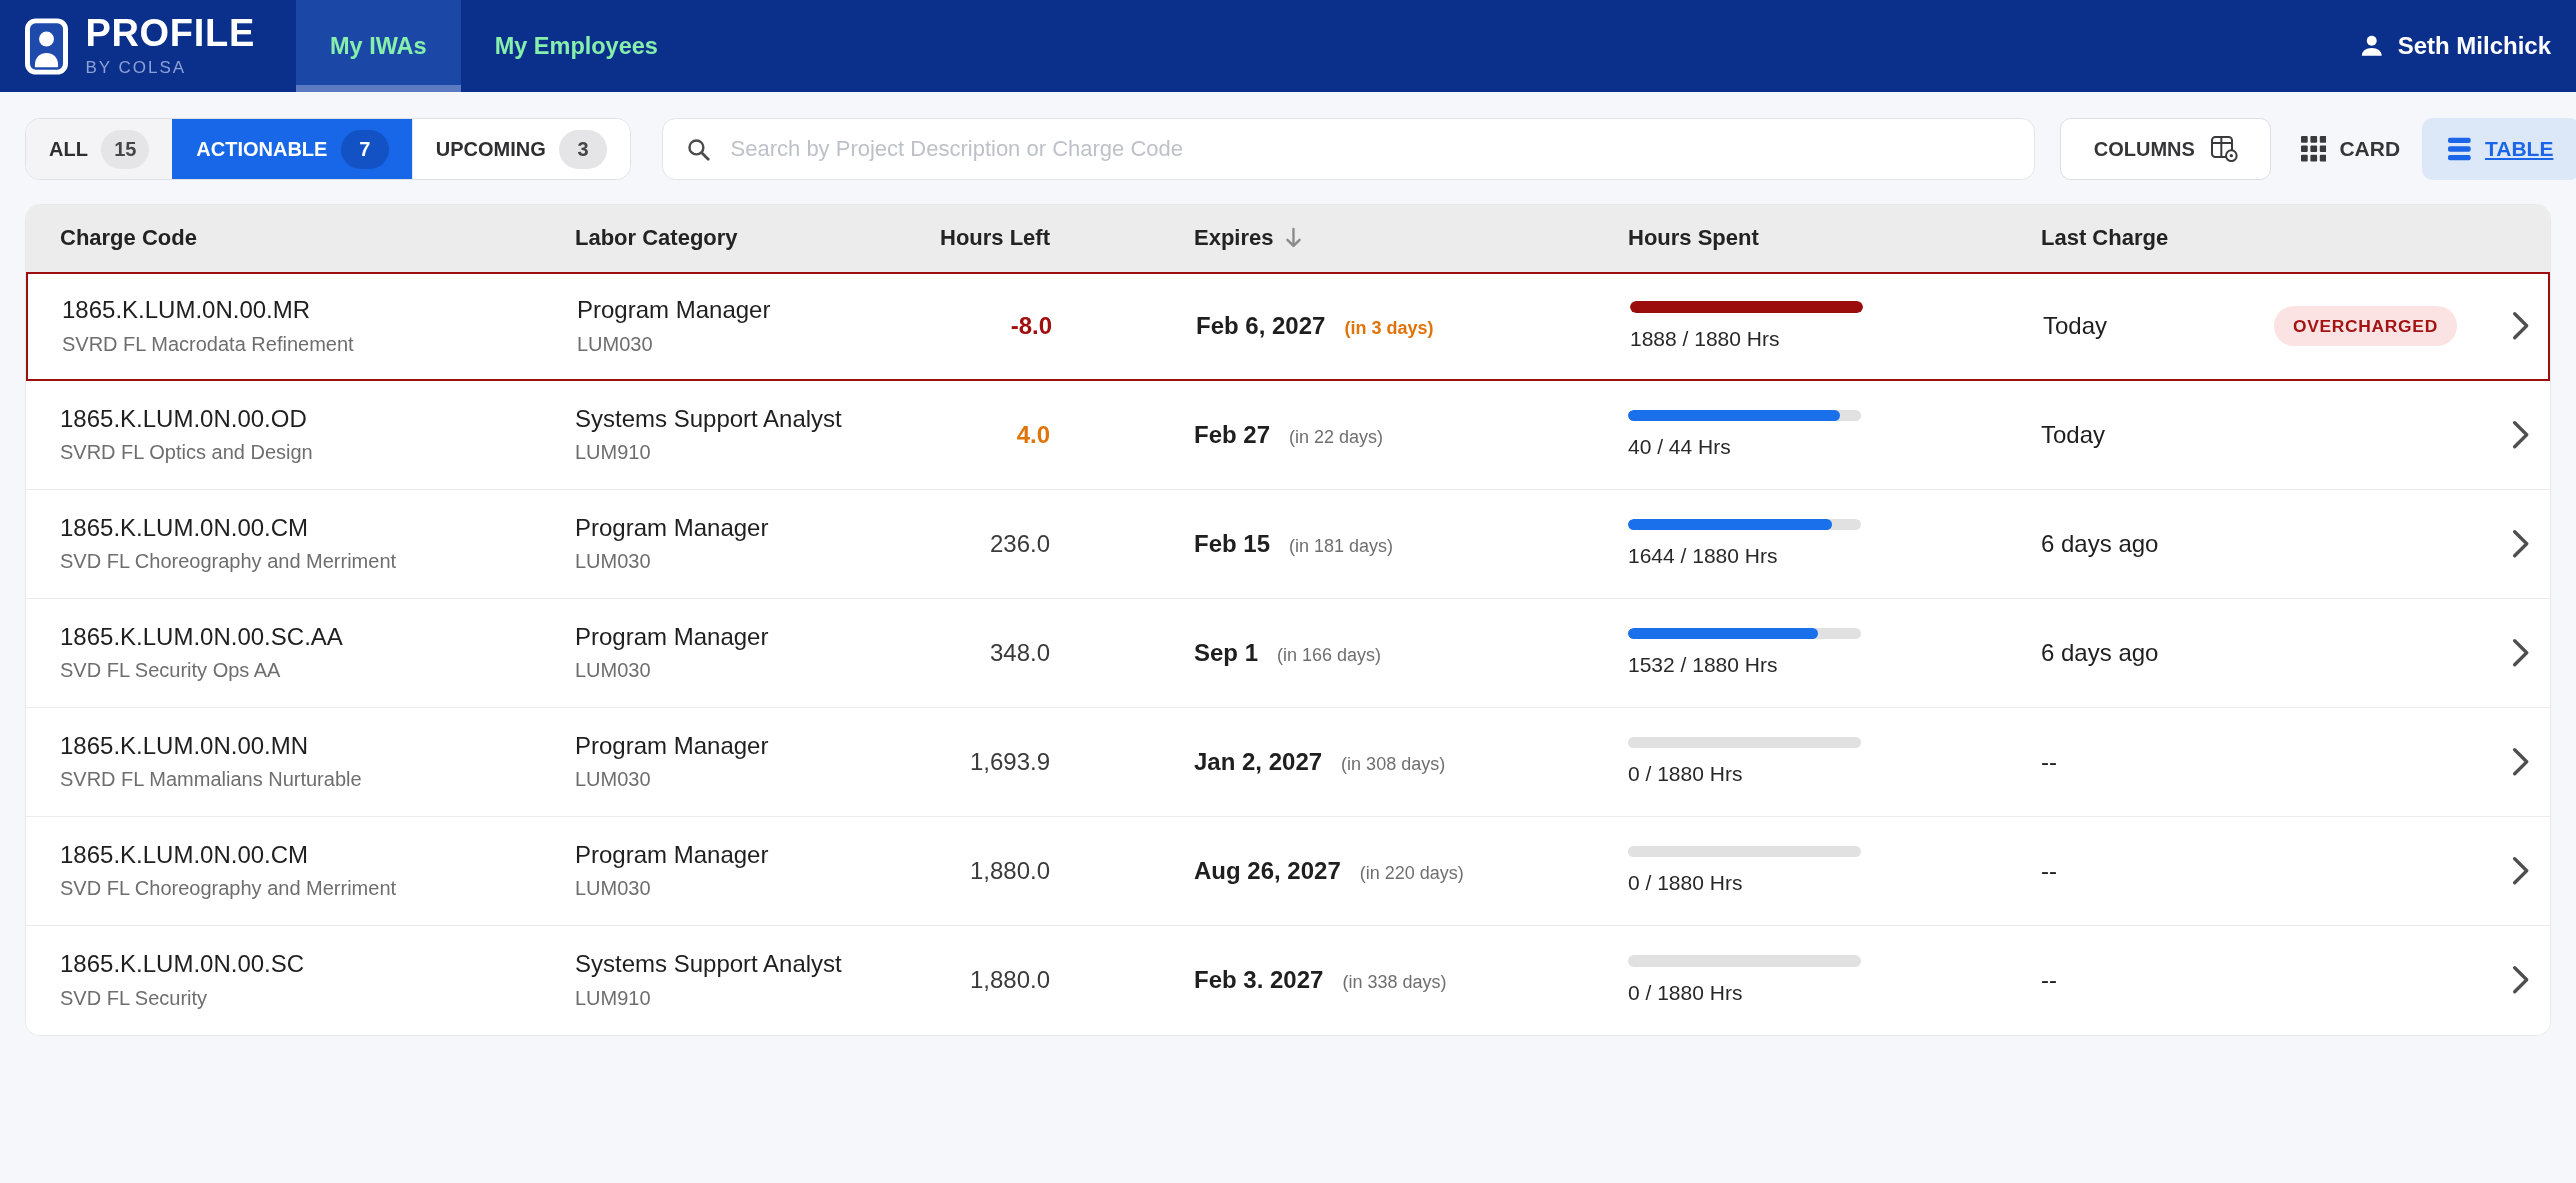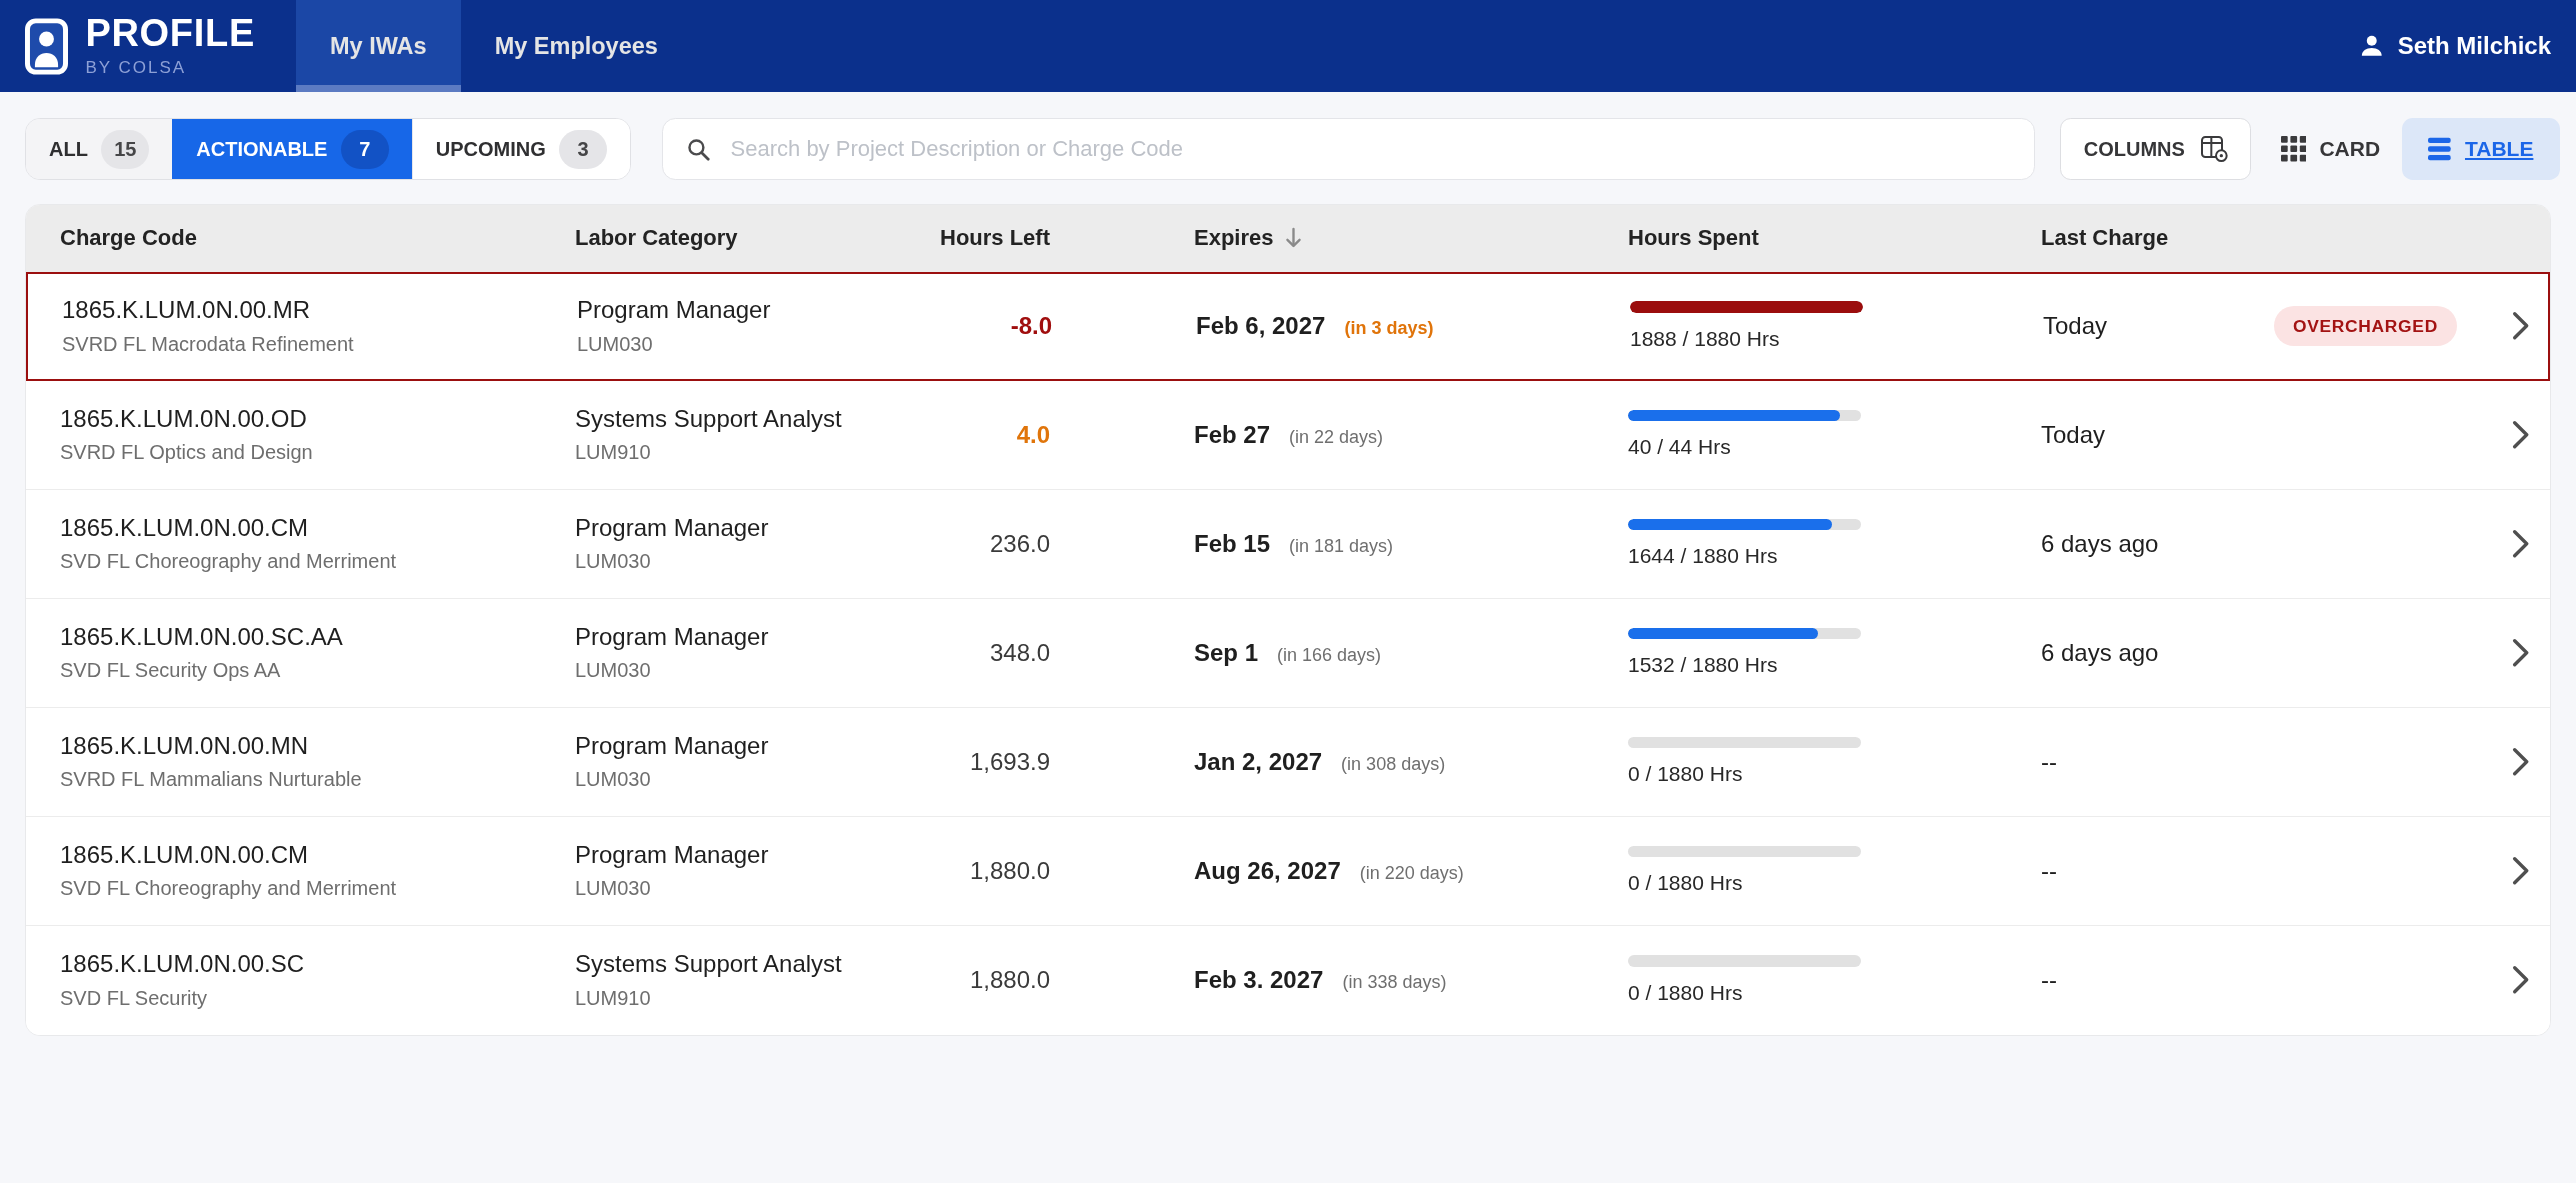--- a/index.html
+++ b/index.html
@@ -12,39 +12,39 @@
   *{box-sizing:border-box;}
   button{font-family:inherit;}
 
   
   .nav{height:92px;background:#0B308C;display:flex;align-items:stretch;padding:0 25px;}
   .brand{display:flex;align-items:center;gap:17.4px;width:255px;flex:0 0 auto;}
   .brand-text{display:flex;flex-direction:column;}
   .brand-title{font-size:38px;font-weight:700;color:#fff;letter-spacing:0.7px;line-height:1;}
   .brand-sub{font-size:17px;color:#8DA0D6;letter-spacing:2px;margin-top:5.4px;font-weight:500;}
   .nav-tabs{display:flex;margin-left:16px;}
-  .nav-tab{padding:0 34px;display:flex;align-items:center;font-size:23.5px;font-weight:600;color:#e5e5e5;position:relative;cursor:pointer;white-space:nowrap;}
+  .nav-tab{padding:0 34px;display:flex;align-items:center;font-size:23.5px;font-weight:600;color:#86efac;position:relative;cursor:pointer;white-space:nowrap;}
   .nav-tab.active{background:#1B47A6;}
   .nav-tab.active::after{content:'';position:absolute;left:0;right:0;bottom:0;height:6.7px;background:#5C7BC2;}
   .user{margin-left:auto;display:flex;align-items:center;gap:13.4px;color:#fff;font-size:24px;font-weight:700;cursor:pointer;white-space:nowrap;}
 
   
   .toolbar{display:flex;align-items:center;margin:26px 25px 0;height:62px;}
   .segmented{display:flex;height:62px;border:1.3px solid #E0E1E5;border-radius:14.8px;overflow:hidden;background:#fff;flex:0 0 auto;}
   .seg{display:flex;align-items:center;gap:13.4px;padding:0 23px;font-size:20px;font-weight:700;color:#2F2F31;border-left:1.3px solid #E6E6EA;cursor:pointer;background:#fff;white-space:nowrap;}
   .seg:first-child{border-left:none;background:#F4F4F6;}
   .seg.active{background:#1767E8;color:#fff;border-left-color:#1767E8;}
   .count{min-width:48px;height:39px;border-radius:19.5px;background:#E5E5E8;color:#454547;display:flex;align-items:center;justify-content:center;font-size:20px;font-weight:700;padding:0 8px;}
   .seg.active .count{background:#1252C5;color:#fff;}
 
   .search{width:1373px;height:62px;margin-left:31px;background:#fff;border:1.3px solid #E4E5E9;border-radius:13.4px;display:flex;align-items:center;padding:0 23px;gap:17.4px;flex:0 0 auto;}
   .search input{flex:1;border:none;outline:none;font-size:22px;color:#333;background:transparent;}
   .search input::placeholder{color:#BDC1C8;}
 
-  .columns-btn{margin-left:25px;width:191px;height:62px;background:#fff;border:1.3px solid #DDDEE2;border-radius:10.7px;display:flex;align-items:center;justify-content:center;gap:14.8px;font-size:20px;font-weight:700;color:#363638;cursor:pointer;flex:0 0 auto;}
+  .columns-btn{margin-left:25px;width:211px;height:62px;background:#fff;border:1.3px solid #DDDEE2;border-radius:10.7px;display:flex;align-items:center;justify-content:center;gap:14.8px;font-size:20px;font-weight:700;color:#363638;cursor:pointer;flex:0 0 auto;}
   .view-card{margin-left:13.4px;display:flex;align-items:center;gap:13.4px;font-size:21px;font-weight:700;color:#363638;background:transparent;border:none;cursor:pointer;padding:0 16px;height:62px;flex:0 0 auto;}
   .view-table{margin-left:5.4px;width:158px;height:62px;background:#DCE7F8;border:none;border-radius:10.7px;display:flex;align-items:center;justify-content:center;gap:13.4px;font-size:21px;font-weight:700;color:#1B66E8;cursor:pointer;flex:0 0 auto;text-decoration:underline;}
 
   
   .table{margin:23.5px 25px 0;background:#fff;border-radius:14.8px;overflow:hidden;border:0.7px solid #E8E9EB;}
   .grid{display:grid;grid-template-columns:515px 309px 166px 144px 288px 146px 288px 125px 231px 220px 1fr;padding-left:34px;align-items:center;}
   .thead{height:67px;background:#ECECEC;}
   .hcell{font-size:22px;font-weight:700;color:#232323;display:flex;align-items:center;}
   .col-charge{grid-column:1;}
   .col-labor{grid-column:2;}

